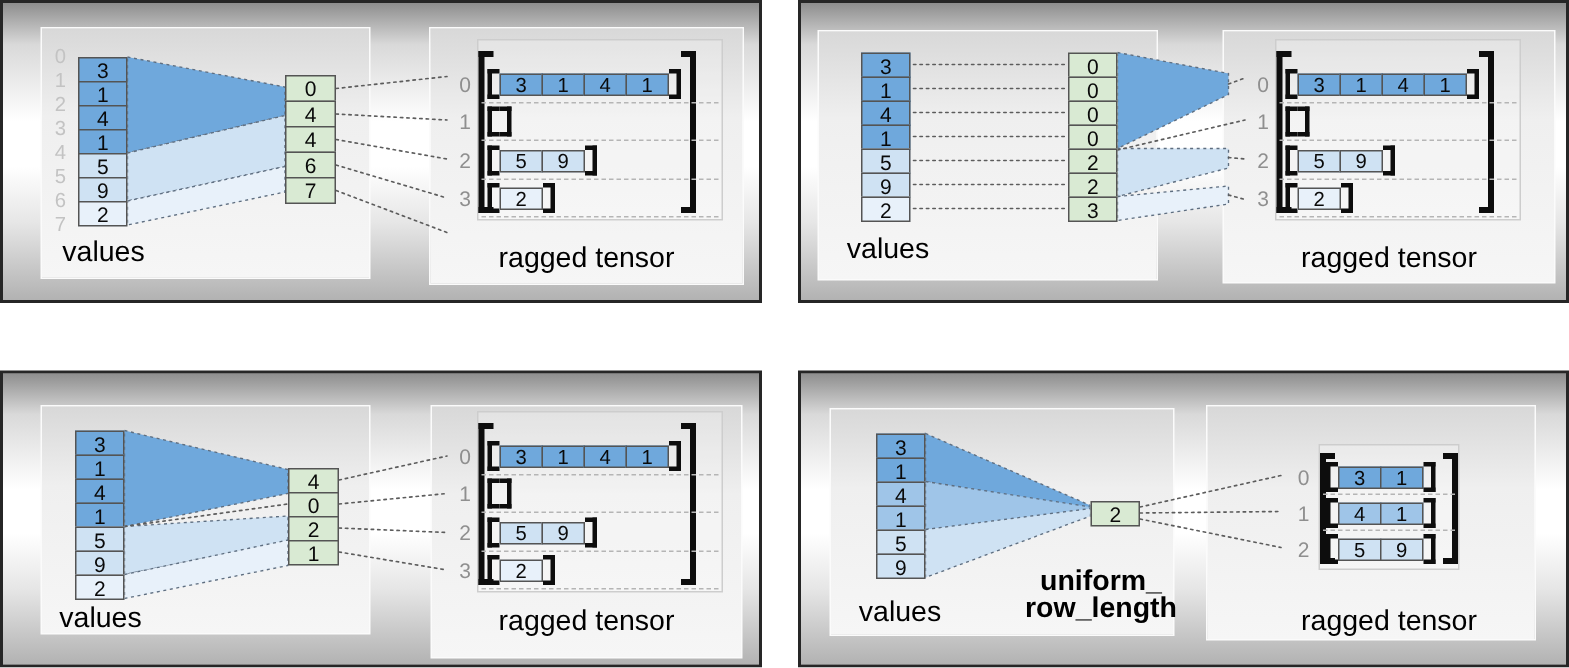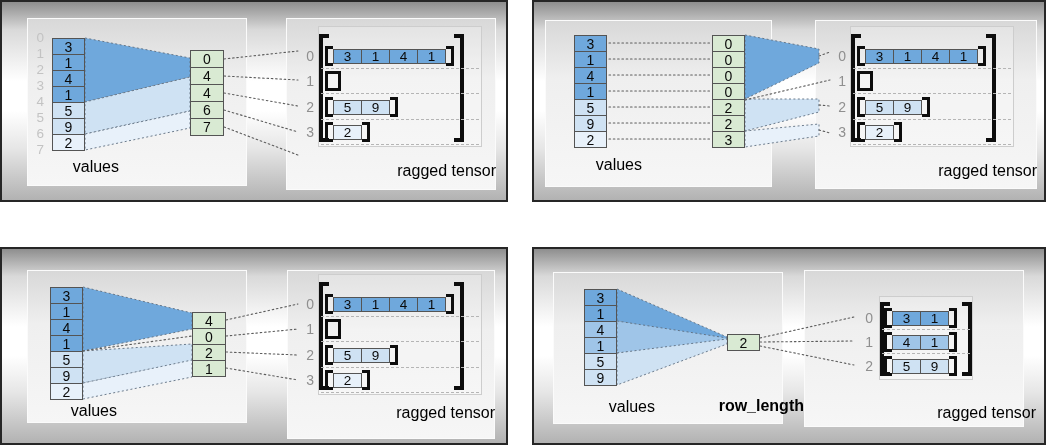--- a/index.html
+++ b/index.html
@@ -12,21 +12,21 @@
   .fan{stroke:#5e6e80;stroke-width:0.9;stroke-dasharray:2 2.4;}
   .dot{stroke:#5c5c5c;stroke-width:1.1;stroke-dasharray:1.6 2.7;stroke-linecap:round;fill:none;}
   .col{position:absolute;display:flex;flex-direction:column;}
   .cell{box-sizing:border-box;width:33px;height:17px;margin-top:-1px;border:1px solid #545454;
         display:flex;align-items:center;justify-content:center;font-size:14px;color:#0a0a0a;background:#cfe2f3;}
   .col .cell:first-child{margin-top:0;}
   .col.g34 .cell{width:34px;}
   .col.h18 .cell{height:18px;}
   .vindices{position:absolute;display:flex;flex-direction:column;}
   .vidx{height:16px;line-height:16px;font-size:13.5px;color:#c3c3c3;text-align:right;width:18px;}
-  .lbl{position:absolute;text-align:right;font-size:16px;color:#000;}
+  .lbl{position:absolute;text-align:center;font-size:19px;color:#000;}
   .lbl.b{font-weight:bold;}
   .tframe{position:absolute;box-sizing:border-box;border:1px solid #cdcdcd;background:rgba(255,255,255,0.25);}
   .bigbr{position:absolute;box-sizing:border-box;width:10px;border:4px solid #0d0d0d;}
   .bigbr.l{border-right:none;}
   .bigbr.r{border-left:none;}
   .dashline{position:absolute;height:0;border-top:1px dashed #b5b5b5;}
   .trow{position:absolute;display:flex;align-items:center;height:20px;}
   .ridx{width:12px;margin-right:11px;text-align:right;font-size:14px;color:#8f8f8f;line-height:20px;}
   .sb{flex:none;box-sizing:border-box;width:8px;height:20px;border:3px solid #0d0d0d;}
   .sb.o{border-right:none;}
@@ -296,20 +296,21 @@
         <div class="cell" style="background: rgb(111, 168, 220);">1</div>
         <div class="cell" style="background: rgb(159, 197, 232);">4</div>
         <div class="cell" style="background: rgb(159, 197, 232);">1</div>
         <div class="cell" style="background: rgb(207, 226, 243);">5</div>
         <div class="cell" style="background: rgb(207, 226, 243);">9</div>
       </div>
     <div class="col" style="left:193px;top:85px">
         <div class="cell" style="background: rgb(217, 234, 211);">2</div>
       </div>
     <div class="lbl" style="left:11px;top:149px;width:110px">values</div>
+    <div class="lbl b" style="left:130px;top:130px;width:140px;line-height:18px">uniform_</div>
     <div class="lbl b" style="left:130px;top:148px;width:140px;line-height:18px">row_length</div>
     <div class="tframe" style="left:345px;top:47px;width:94px;height:84px"></div>
     <div class="bigbr l" style="left:346px;top:53px;height:74px"></div>
     <div class="bigbr r" style="left:428px;top:53px;height:74px"></div>
     <div class="dashline" style="left:348px;top:80px;width:88px"></div>
     <div class="dashline" style="left:348px;top:104px;width:88px"></div>
     <div class="trow" style="left:327px;top:59px">
       <span class="ridx">0</span>
       <span class="sb o"></span>
       <span class="rcells">

